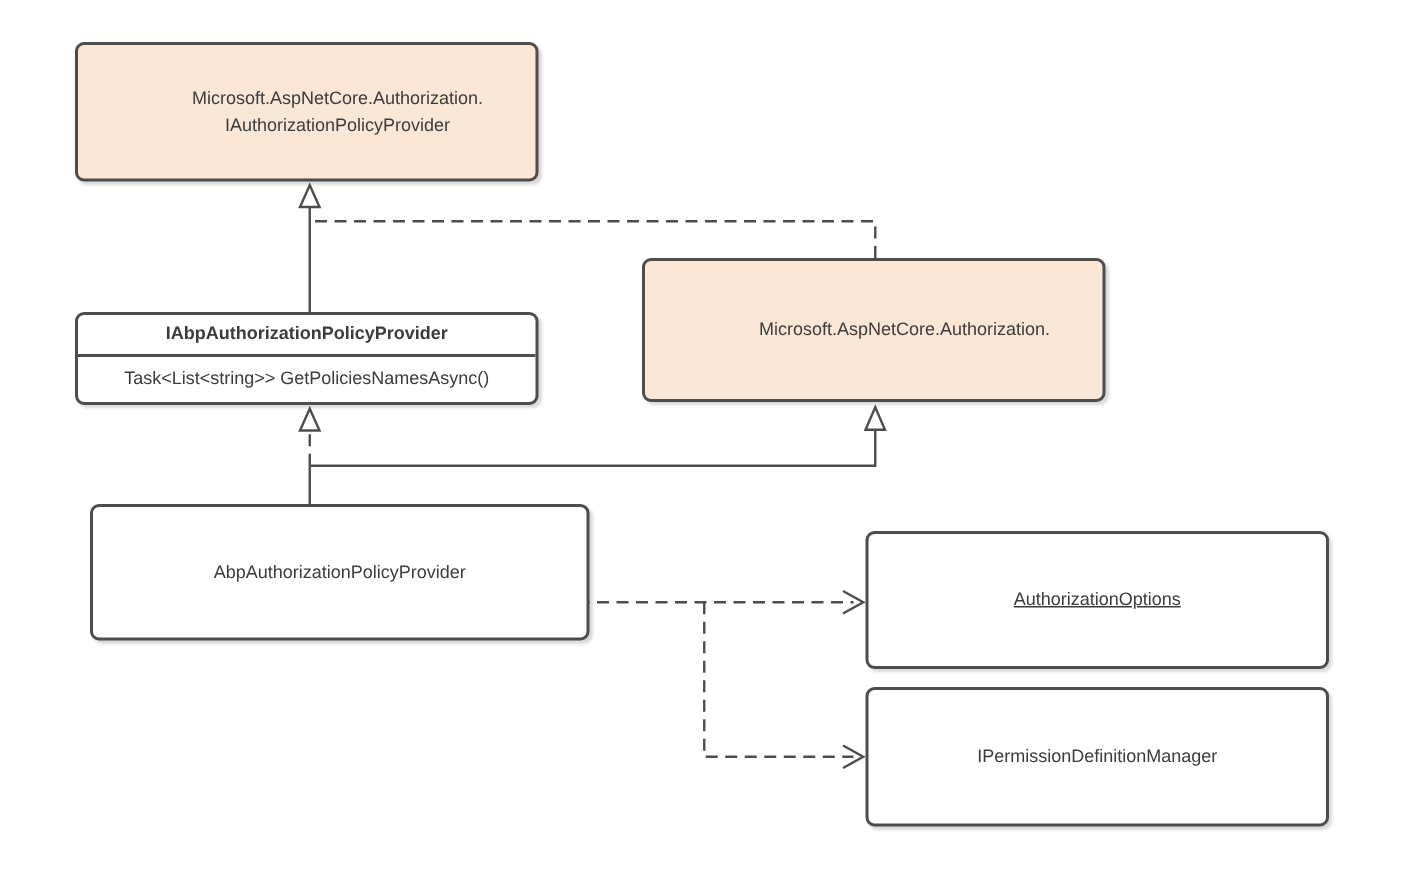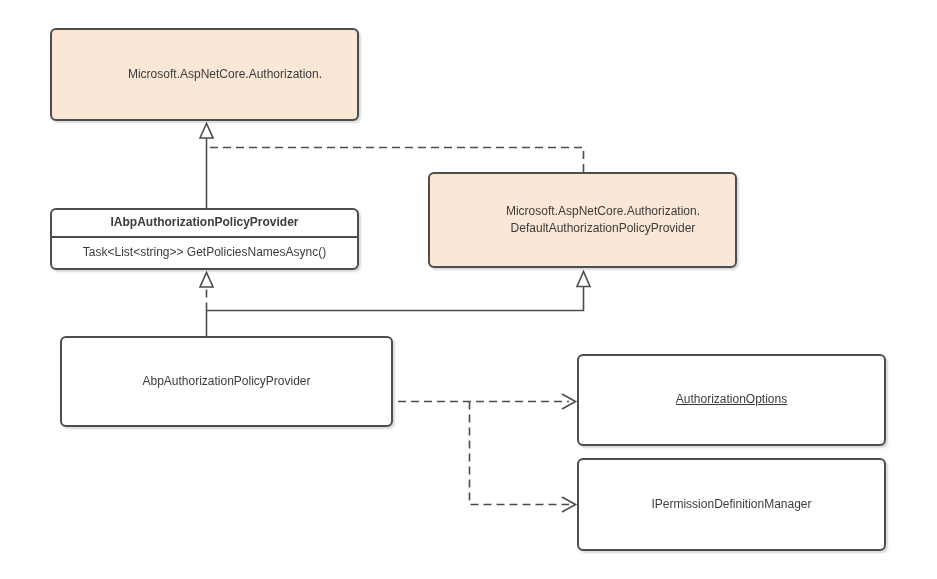--- a/index.html
+++ b/index.html
@@ -76,27 +76,27 @@
     <path class="edge dashed" d="M359 401.5 L569 401.5"></path>
     <polyline class="arrow-open" points="562,394 575.5,401.5 562,409"></polyline>
 
     <path class="edge dashed" d="M469.5 401.5 L469.5 504.5 L569 504.5"></path>
     <polyline class="arrow-open" points="562,497 575.5,504.5 562,512"></polyline>
   </svg>
 
   <div class="node highlight" id="node-iauthorization-policy-provider">
     <div class="lines">
       <span>Microsoft.AspNetCore.Authorization.</span>
+      <span>IAuthorizationPolicyProvider</span>
     </div>
   </div>
 
   <div class="node highlight" id="node-default-authorization-policy-provider">
     <div class="lines">
       <span>Microsoft.AspNetCore.Authorization.</span>
-      <span>DefaultAuthorizationPolicyProvider</span>
     </div>
   </div>
 
   <div class="node compartments" id="node-iabp-authorization-policy-provider">
     <div class="compartment-title">IAbpAuthorizationPolicyProvider</div>
     <div class="compartment-method">Task&lt;List&lt;string&gt;&gt; GetPoliciesNamesAsync()</div>
   </div>
 
   <div class="node" id="node-abp-authorization-policy-provider">
     <span>AbpAuthorizationPolicyProvider</span>

